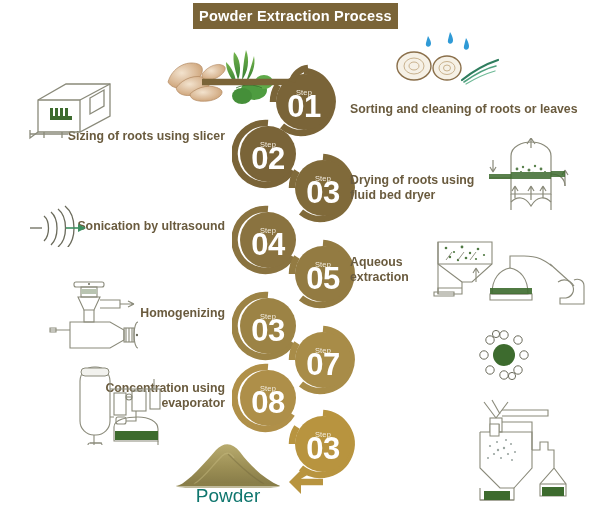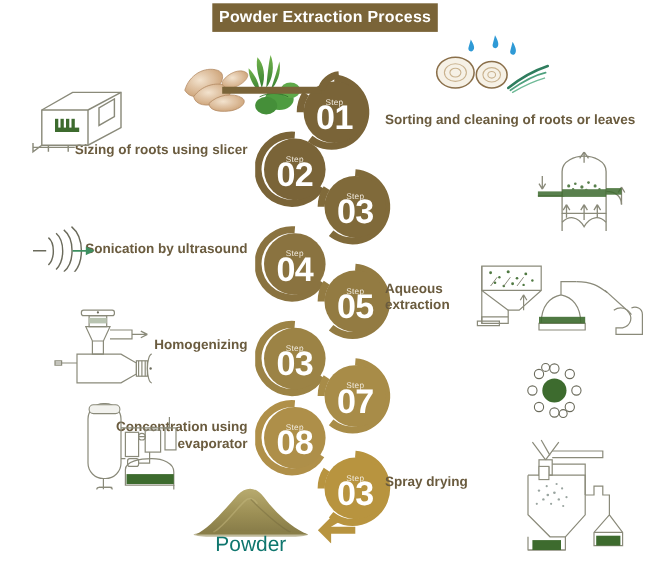--- a/index.html
+++ b/index.html
@@ -160,20 +160,21 @@
   <svg class="abs" style="left:287px;top:152px;" width="72" height="72">
     <path d="M36,5 A31,31 0 1,1 14,60" fill="none" stroke="#806a3a" stroke-width="6.5"></path>
     <path d="M5,36 A31,31 0 0,1 10,19" fill="none" stroke="#806a3a" stroke-width="6.5"></path>
   </svg>
   <div class="step" style="left:295px;top:160px;">
     <div class="disc" style="background:#806a3a;">
       <div class="s-word">Step</div>
       <div class="s-num">03</div>
     </div>
   </div>
+  <div class="lbl right" style="left:350px;top:173px;width:135px;">Drying of roots using fluid bed dryer</div>
 
   <svg class="abs" style="left:485px;top:138px;" width="105" height="86">
     <g fill="none" stroke="#8a8a7a" stroke-width="1.2">
       <path d="M26,18 C26,8 38,4 46,4 C54,4 66,8 66,18 L66,56 L26,56 Z"></path>
       <path d="M46,10 L46,0 M46,0 L42,6 M46,0 L50,6"></path>
       <path d="M8,22 L8,34 M8,34 L5,29 M8,34 L11,29"></path>
       <path d="M4,40 L26,40"></path>
       <path d="M66,36 C76,36 80,42 80,48"></path>
       <path d="M80,32 L80,48 M80,32 L77,37 M80,32 L83,37"></path>
       <path d="M30,60 L30,48 M30,48 L27,53 M30,48 L33,53"></path>
@@ -363,21 +364,20 @@
     <path d="M14,60 L22,66 L12,72 Z" fill="#b8943f"></path>
     <path d="M36,74 L10,74" stroke="#b8943f" stroke-width="6.5" fill="none"></path>
     <path d="M14,62 L2,74 L14,86 Z" fill="#b8943f"></path>
   </svg>
   <div class="step" style="left:295px;top:416px;">
     <div class="disc" style="background:#b8943f;">
       <div class="s-word">Step</div>
       <div class="s-num">03</div>
     </div>
   </div>
-  <div class="lbl right" style="left:350px;top:431px;width:120px;">Spray drying</div>
 
   <svg class="abs" style="left:462px;top:392px;" width="125" height="112">
     <g fill="none" stroke="#8a8a7a" stroke-width="1.1">
       <path d="M22,10 L34,26 M46,10 L34,26"></path>
       <path d="M30,8 L38,22"></path>
       <rect x="28" y="26" width="12" height="14"></rect>
       <path d="M40,18 L86,18 L86,24 L40,24"></path>
       <path d="M40,30 L70,30 L70,58"></path>
       <path d="M18,40 L18,76 L38,96 L52,96 L52,108 L18,108"></path>
       <path d="M18,40 L70,40 L70,76 L52,96"></path>

